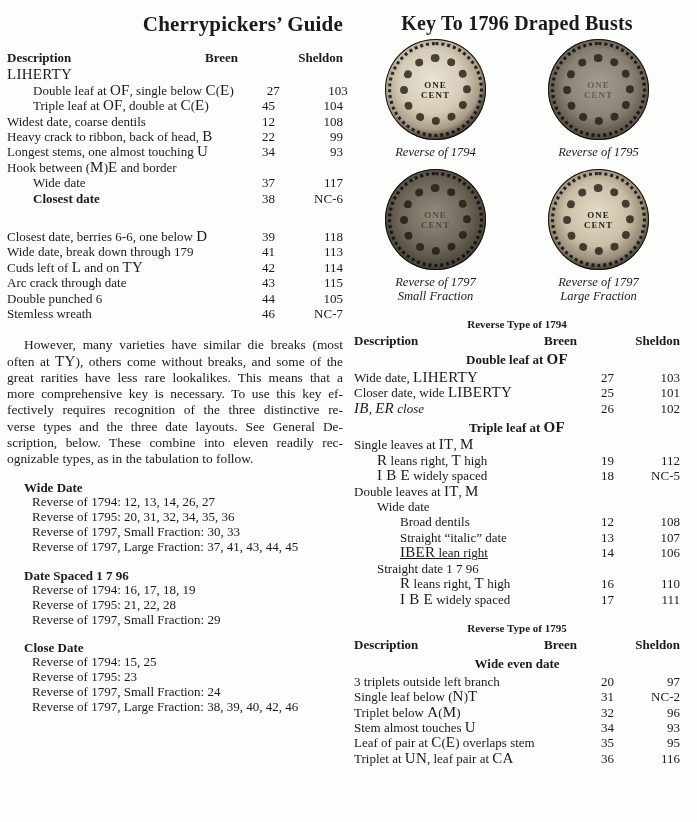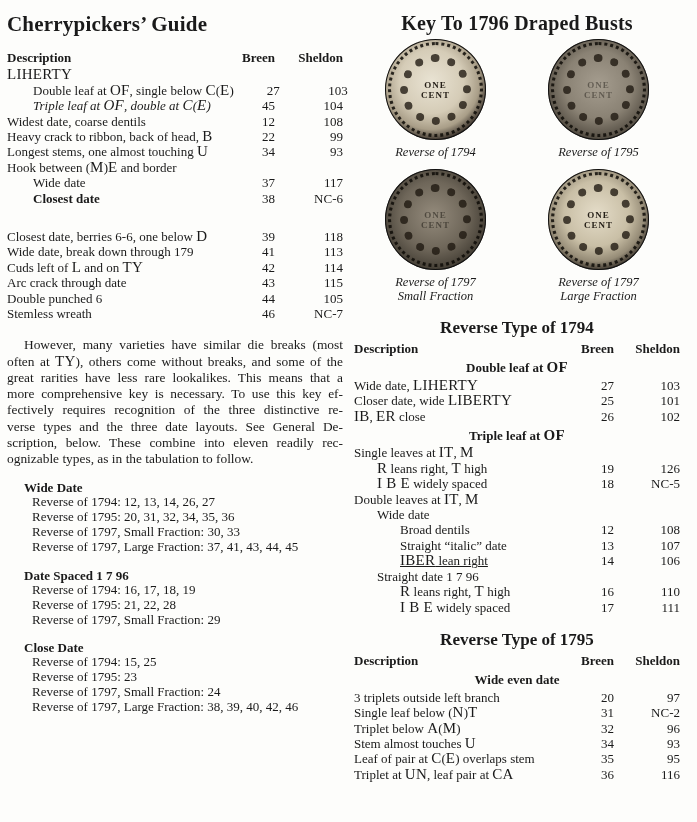--- a/index.html
+++ b/index.html
@@ -2,28 +2,28 @@
 <html><head>
 <meta charset="utf-8">
 <style>
   html,body{margin:0;padding:0;background:#e8e8e6;}
   .page{position:relative;width:697px;height:822px;background:#fdfdfb;color:#1a1a1a;
         font-family:"Liberation Serif", serif; overflow:hidden;}
   .col{position:absolute;top:6px;}
   .col-left{left:7px;width:336px;}
   .col-right{left:354px;width:326px;}
 
-  .main-title{text-align:left;font-weight:700;font-size:21px;margin:6px 0 13px 0;letter-spacing:0.2px;}
+  .main-title{text-align:right;font-weight:700;font-size:21px;margin:6px 0 13px 0;letter-spacing:0.2px;}
   .right-title{text-align:center;font-weight:700;font-size:20px;margin:6px 0 0 0;letter-spacing:0.2px;}
 
   
   .t-head,.t-row{display:grid;align-items:baseline;font-size:13px;line-height:15.4px;}
   .col-left .t-head,.col-left .t-row{grid-template-columns:1fr 46px 68px;}
   .col-right .t-head,.col-right .t-row{grid-template-columns:1fr 48px 66px;}
-  .t-head{font-weight:700;margin-bottom:2px;}
+  .t-head{font-weight:700;margin-bottom:2px;gap:37px;}
   .t-n{text-align:right;white-space:nowrap;}
   .t-d{white-space:nowrap;}
   .t-sub{text-align:center;font-weight:700;font-size:13px;line-height:15.4px;margin:4px 0 2px 0;}
   .sc{font-size:15px;letter-spacing:0.25px;}
 
   
   .paragraph{margin-top:15px;}
   .p-line{font-size:13.4px;line-height:16.2px;text-align:justify;text-align-last:justify;}
   .p-line.first{text-indent:17px;}
   .p-line.last{text-align-last:left;}
@@ -47,21 +47,21 @@
   .coin.c2{background:radial-gradient(circle at 50% 45%, #a59d8f 0%, #8a8274 45%, #5d564b 68%, #242019 88%, #14110e 100%);}
   .coin.c3{background:radial-gradient(circle at 48% 46%, #948b7c 0%, #6e6659 45%, #4a443a 68%, #1d1a15 90%, #121009 100%);}
   .coin.c4{background:radial-gradient(circle at 48% 44%, #e4dcc8 0%, #c9bfa6 42%, #968c77 62%, #2c2620 76%, #151210 100%);}
   .coin-text{position:absolute;inset:0;display:flex;align-items:center;justify-content:center;
         font-size:9px;font-weight:700;letter-spacing:1px;color:#241e16;text-align:center;
         white-space:pre-line;line-height:10px;}
   .coin.c2 .coin-text{opacity:0.45;color:#17130e;}
   .coin.c3 .coin-text{opacity:0.5;color:#120f0a;}
   .caption{margin-top:5px;font-style:italic;font-size:12.5px;line-height:14px;}
 
-  .sec-title{text-align:center;font-weight:700;font-size:17px;margin:15px 0 3px 0;}
+  .sec-title{text-align:center;font-weight:700;font-size:11px;margin:15px 0 3px 0;}
   .sec-rows{margin-top:1px;}
 </style>
 </head>
 <body>
 
 <div class="page">
 
   <div class="col col-left">
     <div class="main-title">Cherrypickers’ Guide</div>
 
@@ -76,21 +76,21 @@
             <div class="t-d" style="padding-left: 0px;"><span class="sc">LIHERTY</span></div>
             <div class="t-n"></div>
             <div class="t-n"></div>
           </div>
           <div class="t-row">
             <div class="t-d" style="padding-left: 26px;">Double leaf at <span class="sc">OF</span>, single below <span class="sc">C</span>(<span class="sc">E</span>)</div>
             <div class="t-n">27</div>
             <div class="t-n">103</div>
           </div>
           <div class="t-row">
-            <div class="t-d" style="padding-left: 26px; font-style: italic;">Triple leaf at <span class="sc">OF</span>, double at <span class="sc">C</span>(<span class="sc">E</span>)</div>
+            <div class="t-d" style="padding-left: 26px;">Triple leaf at <span class="sc">OF</span>, double at <span class="sc">C</span>(<span class="sc">E</span>)</div>
             <div class="t-n">45</div>
             <div class="t-n">104</div>
           </div>
           <div class="t-row">
             <div class="t-d" style="padding-left: 0px;">Widest date, coarse dentils</div>
             <div class="t-n">12</div>
             <div class="t-n">108</div>
           </div>
           <div class="t-row">
             <div class="t-d" style="padding-left: 0px;">Heavy crack to ribbon, back of head, <span class="sc">B</span></div>
@@ -242,34 +242,34 @@
             <div class="t-d" style="padding-left: 0px;">Wide date, <span class="sc">LIHERTY</span></div>
             <div class="t-n">27</div>
             <div class="t-n">103</div>
           </div>
           <div class="t-row">
             <div class="t-d" style="padding-left: 0px;">Closer date, wide <span class="sc">LIBERTY</span></div>
             <div class="t-n">25</div>
             <div class="t-n">101</div>
           </div>
           <div class="t-row">
-            <div class="t-d" style="padding-left: 0px;"><span class="sc">IB</span>, <span class="sc">ER</span> close</div>
+            <div class="t-d" style="padding-left: 0px; font-style: italic;"><span class="sc">IB</span>, <span class="sc">ER</span> close</div>
             <div class="t-n">26</div>
             <div class="t-n">102</div>
           </div>
           <div class="t-sub">Triple leaf at <span class="sc">OF</span></div>
           <div class="t-row">
             <div class="t-d" style="padding-left: 0px;">Single leaves at <span class="sc">IT</span>, <span class="sc">M</span></div>
             <div class="t-n"></div>
             <div class="t-n"></div>
           </div>
           <div class="t-row">
             <div class="t-d" style="padding-left: 23px;"><span class="sc">R</span> leans right, <span class="sc">T</span> high</div>
             <div class="t-n">19</div>
-            <div class="t-n">126</div>
+            <div class="t-n">112</div>
           </div>
           <div class="t-row">
             <div class="t-d" style="padding-left: 23px;"><span class="sc">I B E</span> widely spaced</div>
             <div class="t-n">18</div>
             <div class="t-n">NC-5</div>
           </div>
           <div class="t-row">
             <div class="t-d" style="padding-left: 0px;">Double leaves at <span class="sc">IT</span>, <span class="sc">M</span></div>
             <div class="t-n"></div>
             <div class="t-n"></div>

